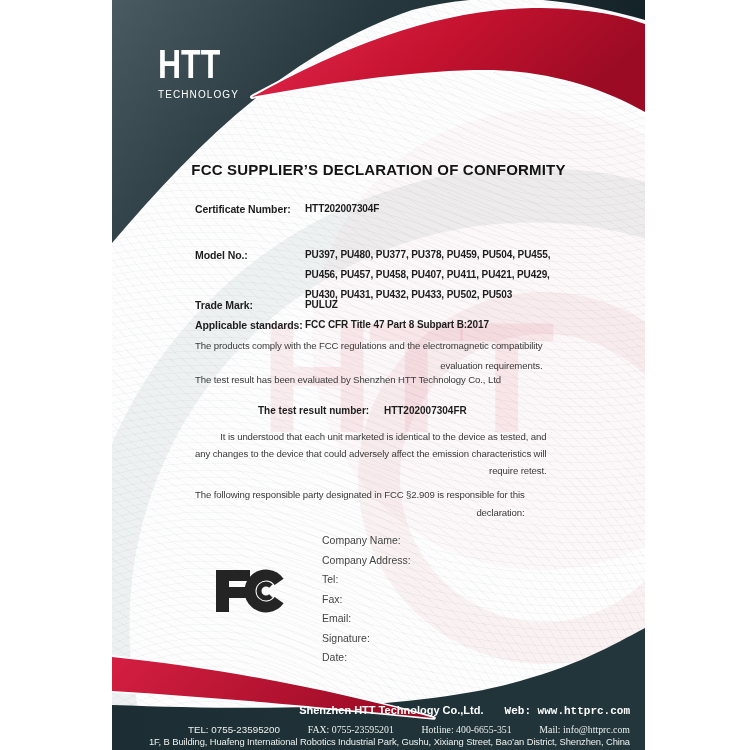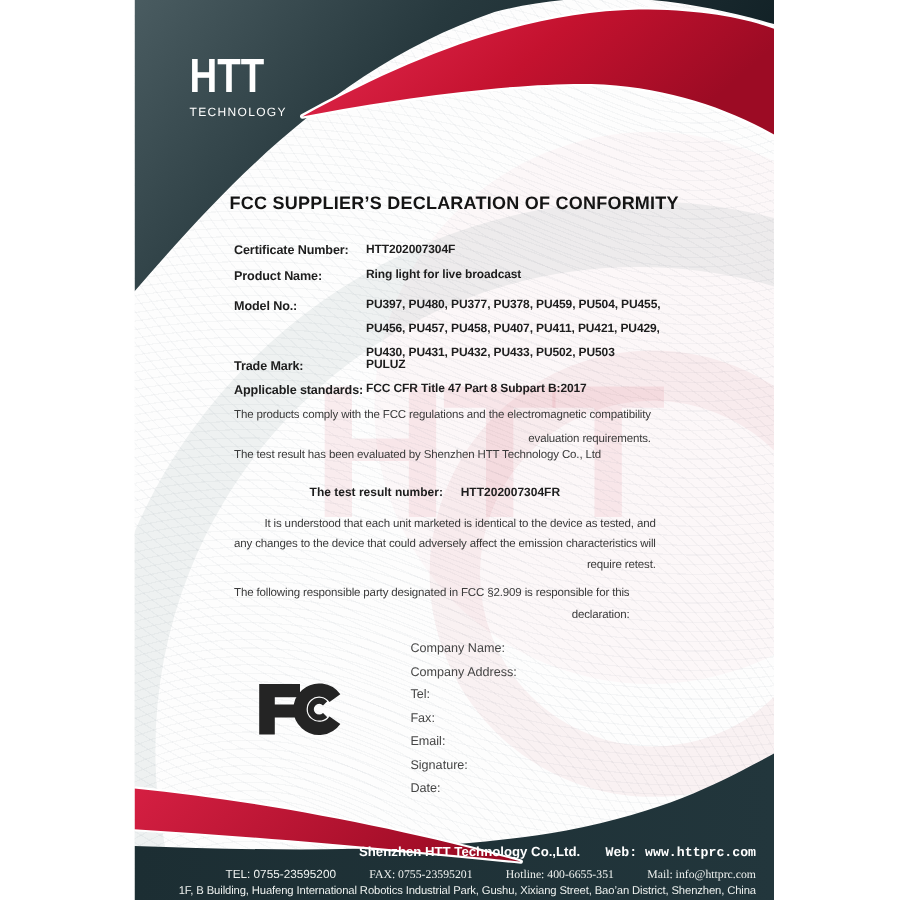--- a/index.html
+++ b/index.html
@@ -24,21 +24,21 @@
     font-size:15px;font-weight:bold;color:#141414;letter-spacing:.2px;white-space:nowrap;}
   .row{position:absolute;left:83px;display:flex;white-space:nowrap;}
   .row .lbl{width:110px;font-size:10.5px;font-weight:bold;color:#1d1d1d;letter-spacing:-.1px;flex:none;}
   .row .val{font-size:10px;font-weight:bold;color:#1d1d1d;letter-spacing:-.1px;}
   .val-lines div{line-height:20px;}
   .para{position:absolute;left:83px;font-size:9.6px;color:#3a3a3a;letter-spacing:-.12px;}
   .para div{white-space:nowrap;text-align:right;}
   .report{position:absolute;left:146px;font-size:10px;font-weight:bold;color:#1d1d1d;white-space:nowrap;}
   .report span + span{margin-left:12px;}
   .contact{position:absolute;left:210px;top:531px;font-size:10.5px;color:#454545;}
-  .contact div{line-height:19.5px;white-space:nowrap;margin-left:20px;}
+  .contact div{line-height:19.5px;white-space:nowrap;}
   .fcc{position:absolute;left:98px;top:564px;}
   .ftr-txt{position:absolute;z-index:6;right:15px;text-align:right;white-space:nowrap;color:#eef1ef;}
   .f1{bottom:33px;font-size:11px;font-weight:bold;color:#ffffff;}
   .f1 span + span{margin-left:18px;font-family:Liberation Mono, monospace;}
   .f2{bottom:15px;font-size:9.8px;}
   .f2 span + span{margin-left:25px;font-family:Liberation Serif, serif;}
   .f3{bottom:3px;font-size:9.4px;letter-spacing:-.1px;}
 </style>
 </head>
 <body>
@@ -76,24 +76,20 @@
       <div class="logo-title">HTT</div>
       <div class="logo-sub">TECHNOLOGY</div>
     </div>
 
     <div class="content">
       <div class="title">FCC SUPPLIER’S DECLARATION OF CONFORMITY</div>
 
       <div class="row" style="top:203px">
         <span class="lbl">Certificate Number:</span>
         <span class="val">HTT202007304F</span>
-      </div>
-      <div class="row" style="top:224px">
-        <span class="lbl">Product Name:</span>
-        <span class="val">Ring light for live broadcast</span>
       </div>
       <div class="row" style="top:245px">
         <span class="lbl" style="line-height:20px">Model No.:</span>
         <span class="val val-lines">
           <div>PU397, PU480, PU377, PU378, PU459, PU504, PU455,</div>
           <div>PU456, PU457, PU458, PU407, PU411, PU421, PU429,</div>
           <div>PU430, PU431, PU432, PU433, PU502, PU503</div>
         </span>
       </div>
       <div class="row" style="top:299px">

